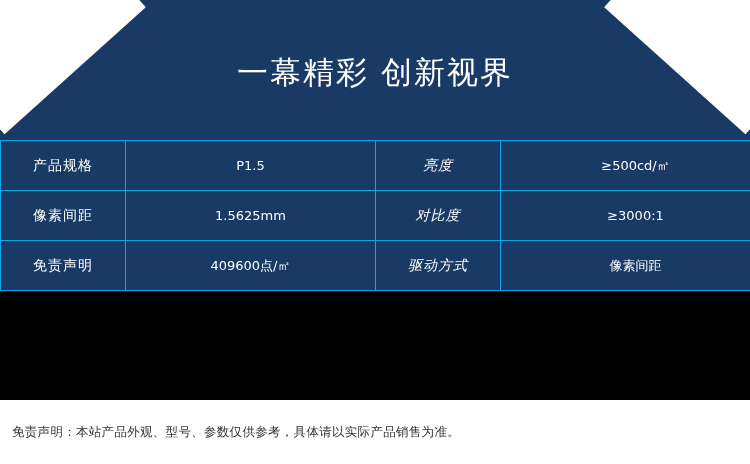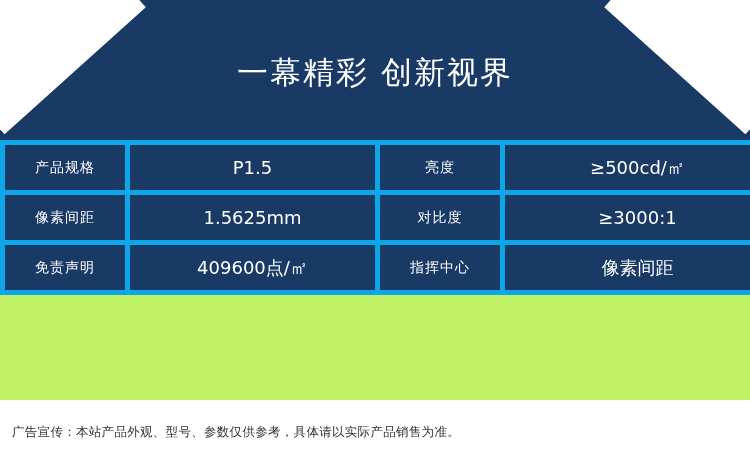--- a/index.html
+++ b/index.html
@@ -10,21 +10,21 @@
     width: 750px;
     height: 464px;
     background: #ffffff;
     font-family: "DejaVu Sans", "Liberation Sans", sans-serif;
     overflow: hidden;
   }
   .page {
     position: relative;
     width: 750px;
     height: 464px;
-    background: #bef264;
+    background: #000000;
     box-sizing: border-box;
   }
   .banner {
     position: relative;
     width: 750px;
     height: 140px;
     background: #1a3a66;
     overflow: hidden;
   }
   
@@ -59,40 +59,40 @@
     letter-spacing: 2px;
     font-weight: normal;
     white-space: nowrap;
   }
   .spec-table {
     width: 750px;
     border-collapse: collapse;
     table-layout: fixed;
   }
   .spec-table td {
-    border: 5px solid #0ea5e9;
+    border: 1px solid #0ea5e9;
     background: #1a3a66;
     color: #ffffff;
     height: 50px;
     text-align: center;
     vertical-align: middle;
     font-size: 14px;
     padding: 0 4px;
     box-sizing: border-box;
   }
   .spec-table td.label {
     font-size: 14px;
     letter-spacing: 1px;
   }
   .spec-table td.value {
-    font-size: 18px;
+    font-size: 13px;
   }
   .col-a { width: 125px; }
   .col-b { width: 250px; }
-  .col-c { width: 125px; }
+  .col-c { width: 125px; font-style: italic; }
   .col-d { width: 270px; }
   .full-row .label { width: 125px; }
   .disclaimer {
     position: absolute;
     left: 0;
     right: 0;
     bottom: 0;
     height: 64px;
     background: #ffffff;
     color: #333333;
@@ -125,21 +125,21 @@
       </tr>
       <tr>
         <td class="label col-a">像素间距</td>
         <td class="value col-b">1.5625mm</td>
         <td class="label col-c">对比度</td>
         <td class="value col-d">≥3000:1</td>
       </tr>
       <tr>
         <td class="label col-a">免责声明</td>
         <td class="value col-b">409600点/㎡</td>
-        <td class="label col-c">指挥中心</td>
+        <td class="label col-c">驱动方式</td>
         <td class="value col-d">像素间距</td>
       </tr>
     </tbody>
   </table>
 
-  <div class="disclaimer">广告宣传：本站产品外观、型号、参数仅供参考，具体请以实际产品销售为准。</div>
+  <div class="disclaimer">免责声明：本站产品外观、型号、参数仅供参考，具体请以实际产品销售为准。</div>
 
 </div>
 
 </body></html>

